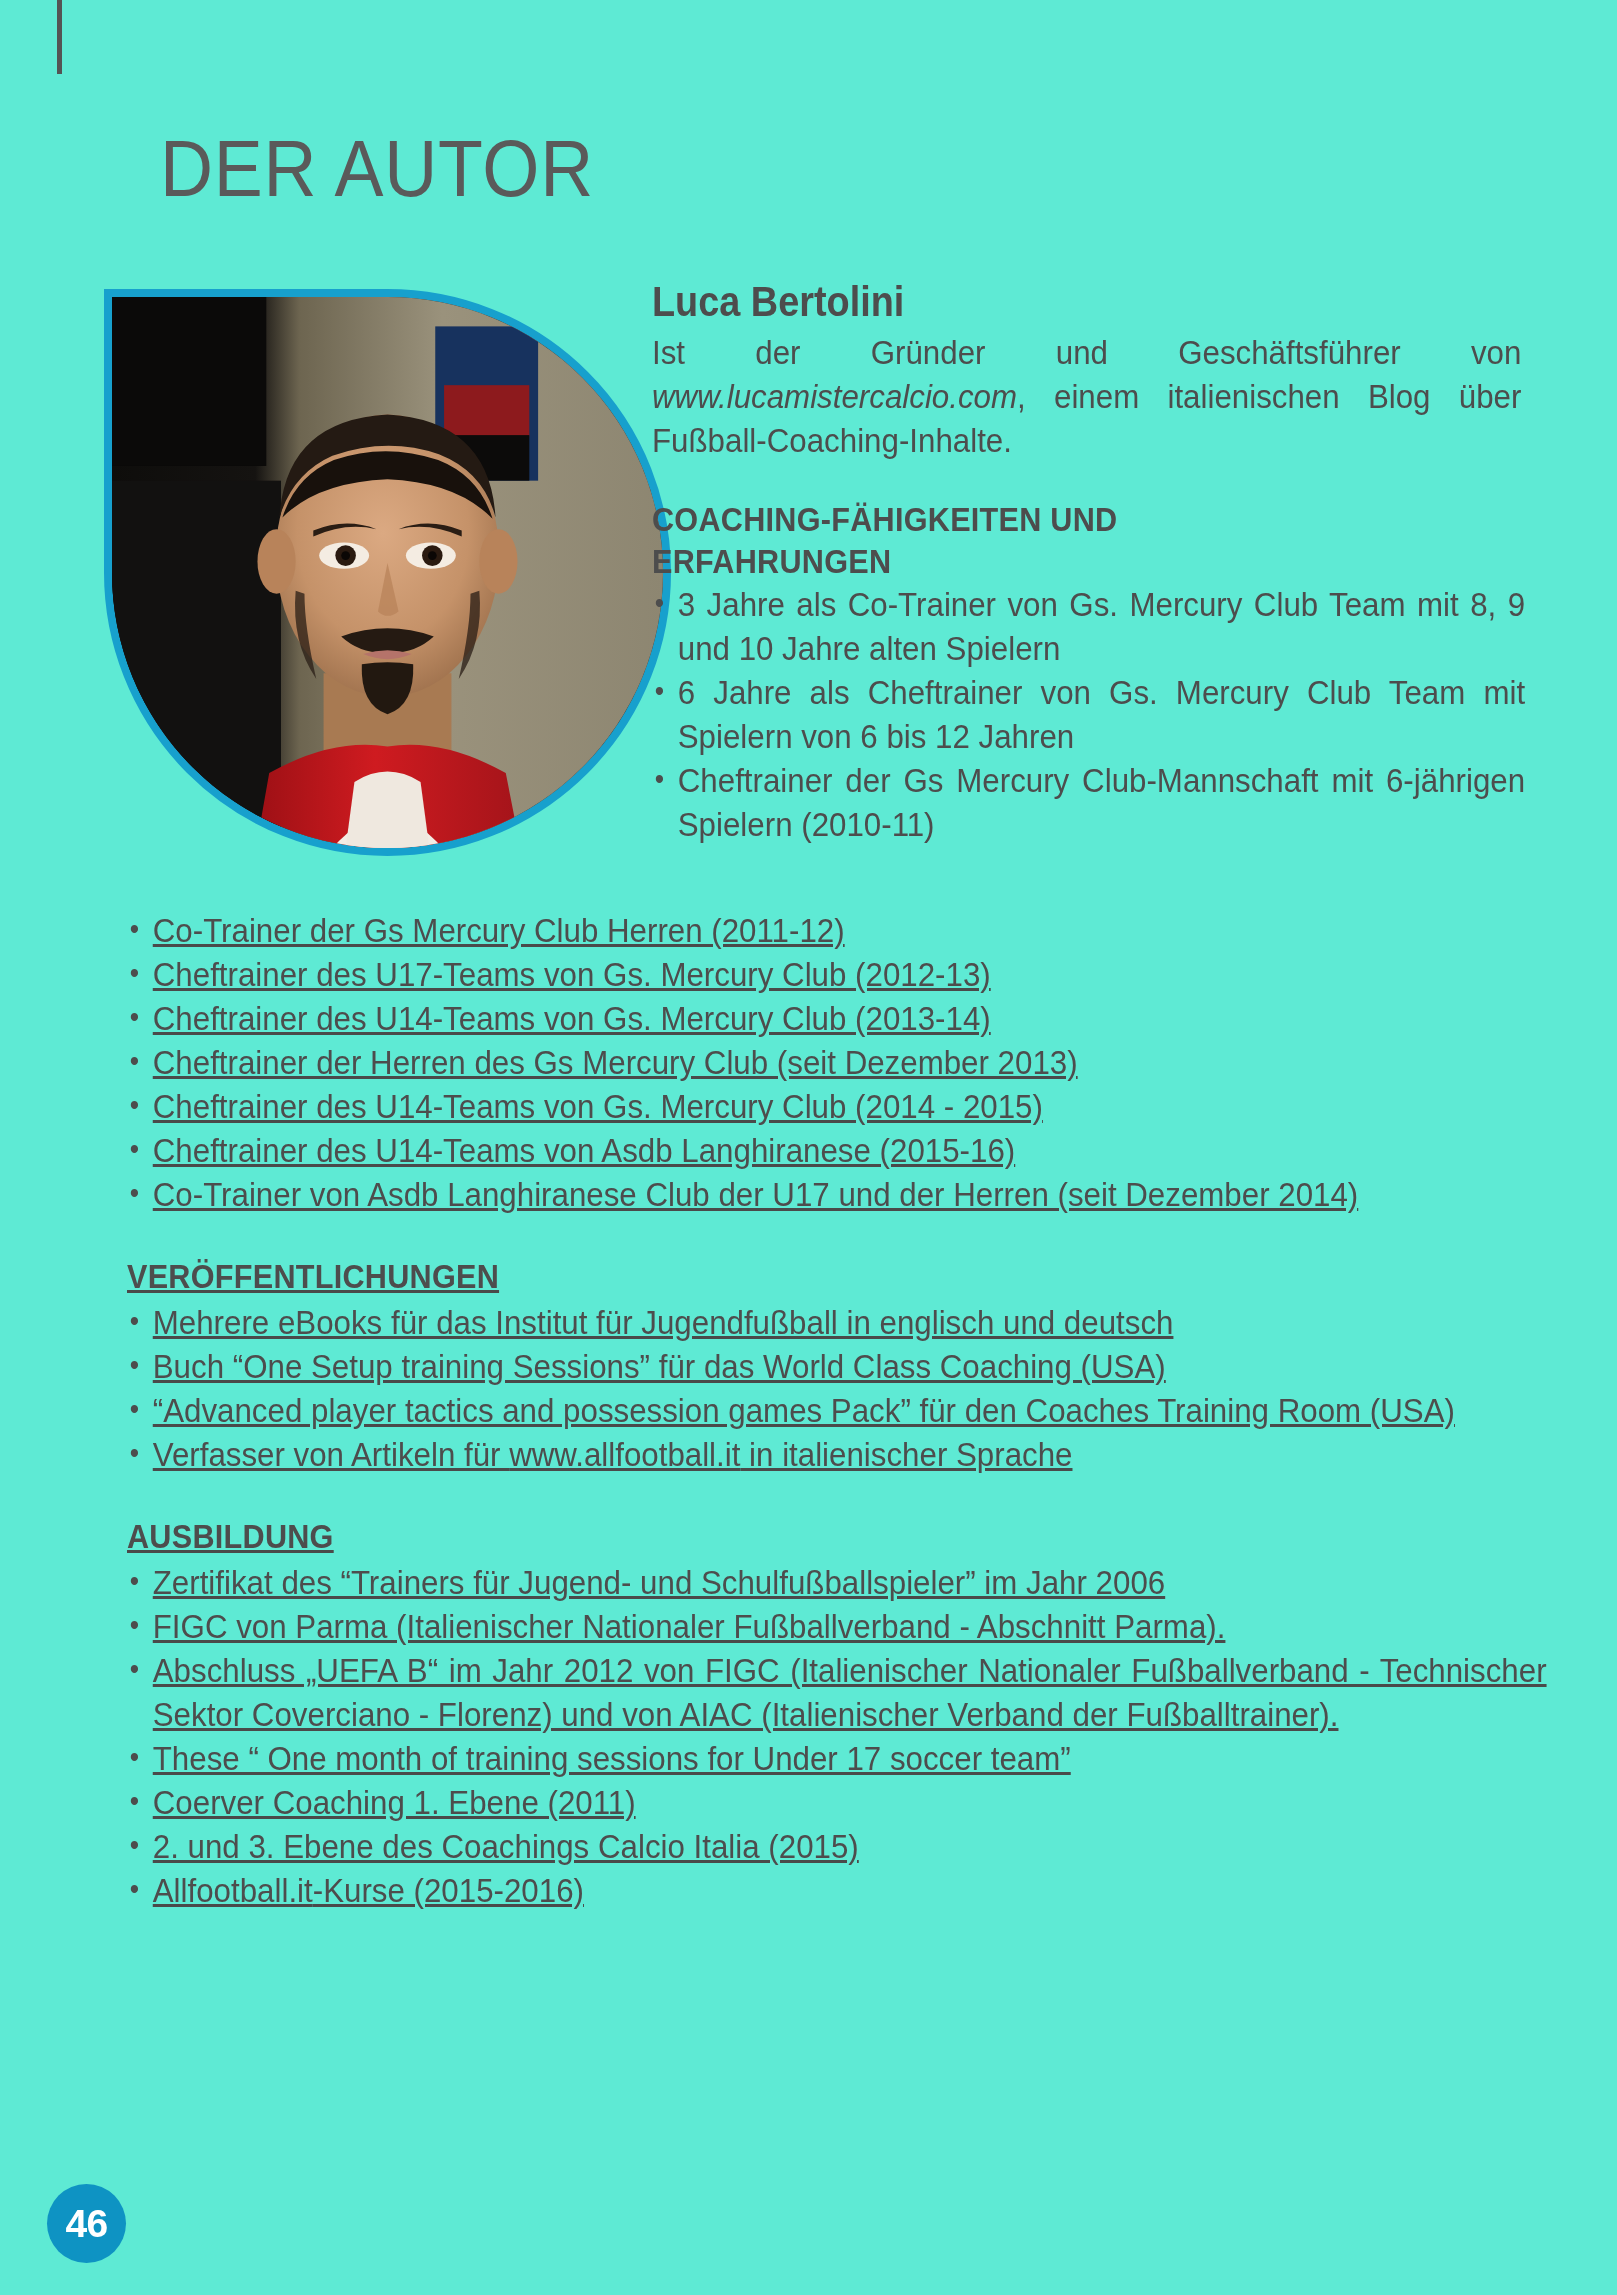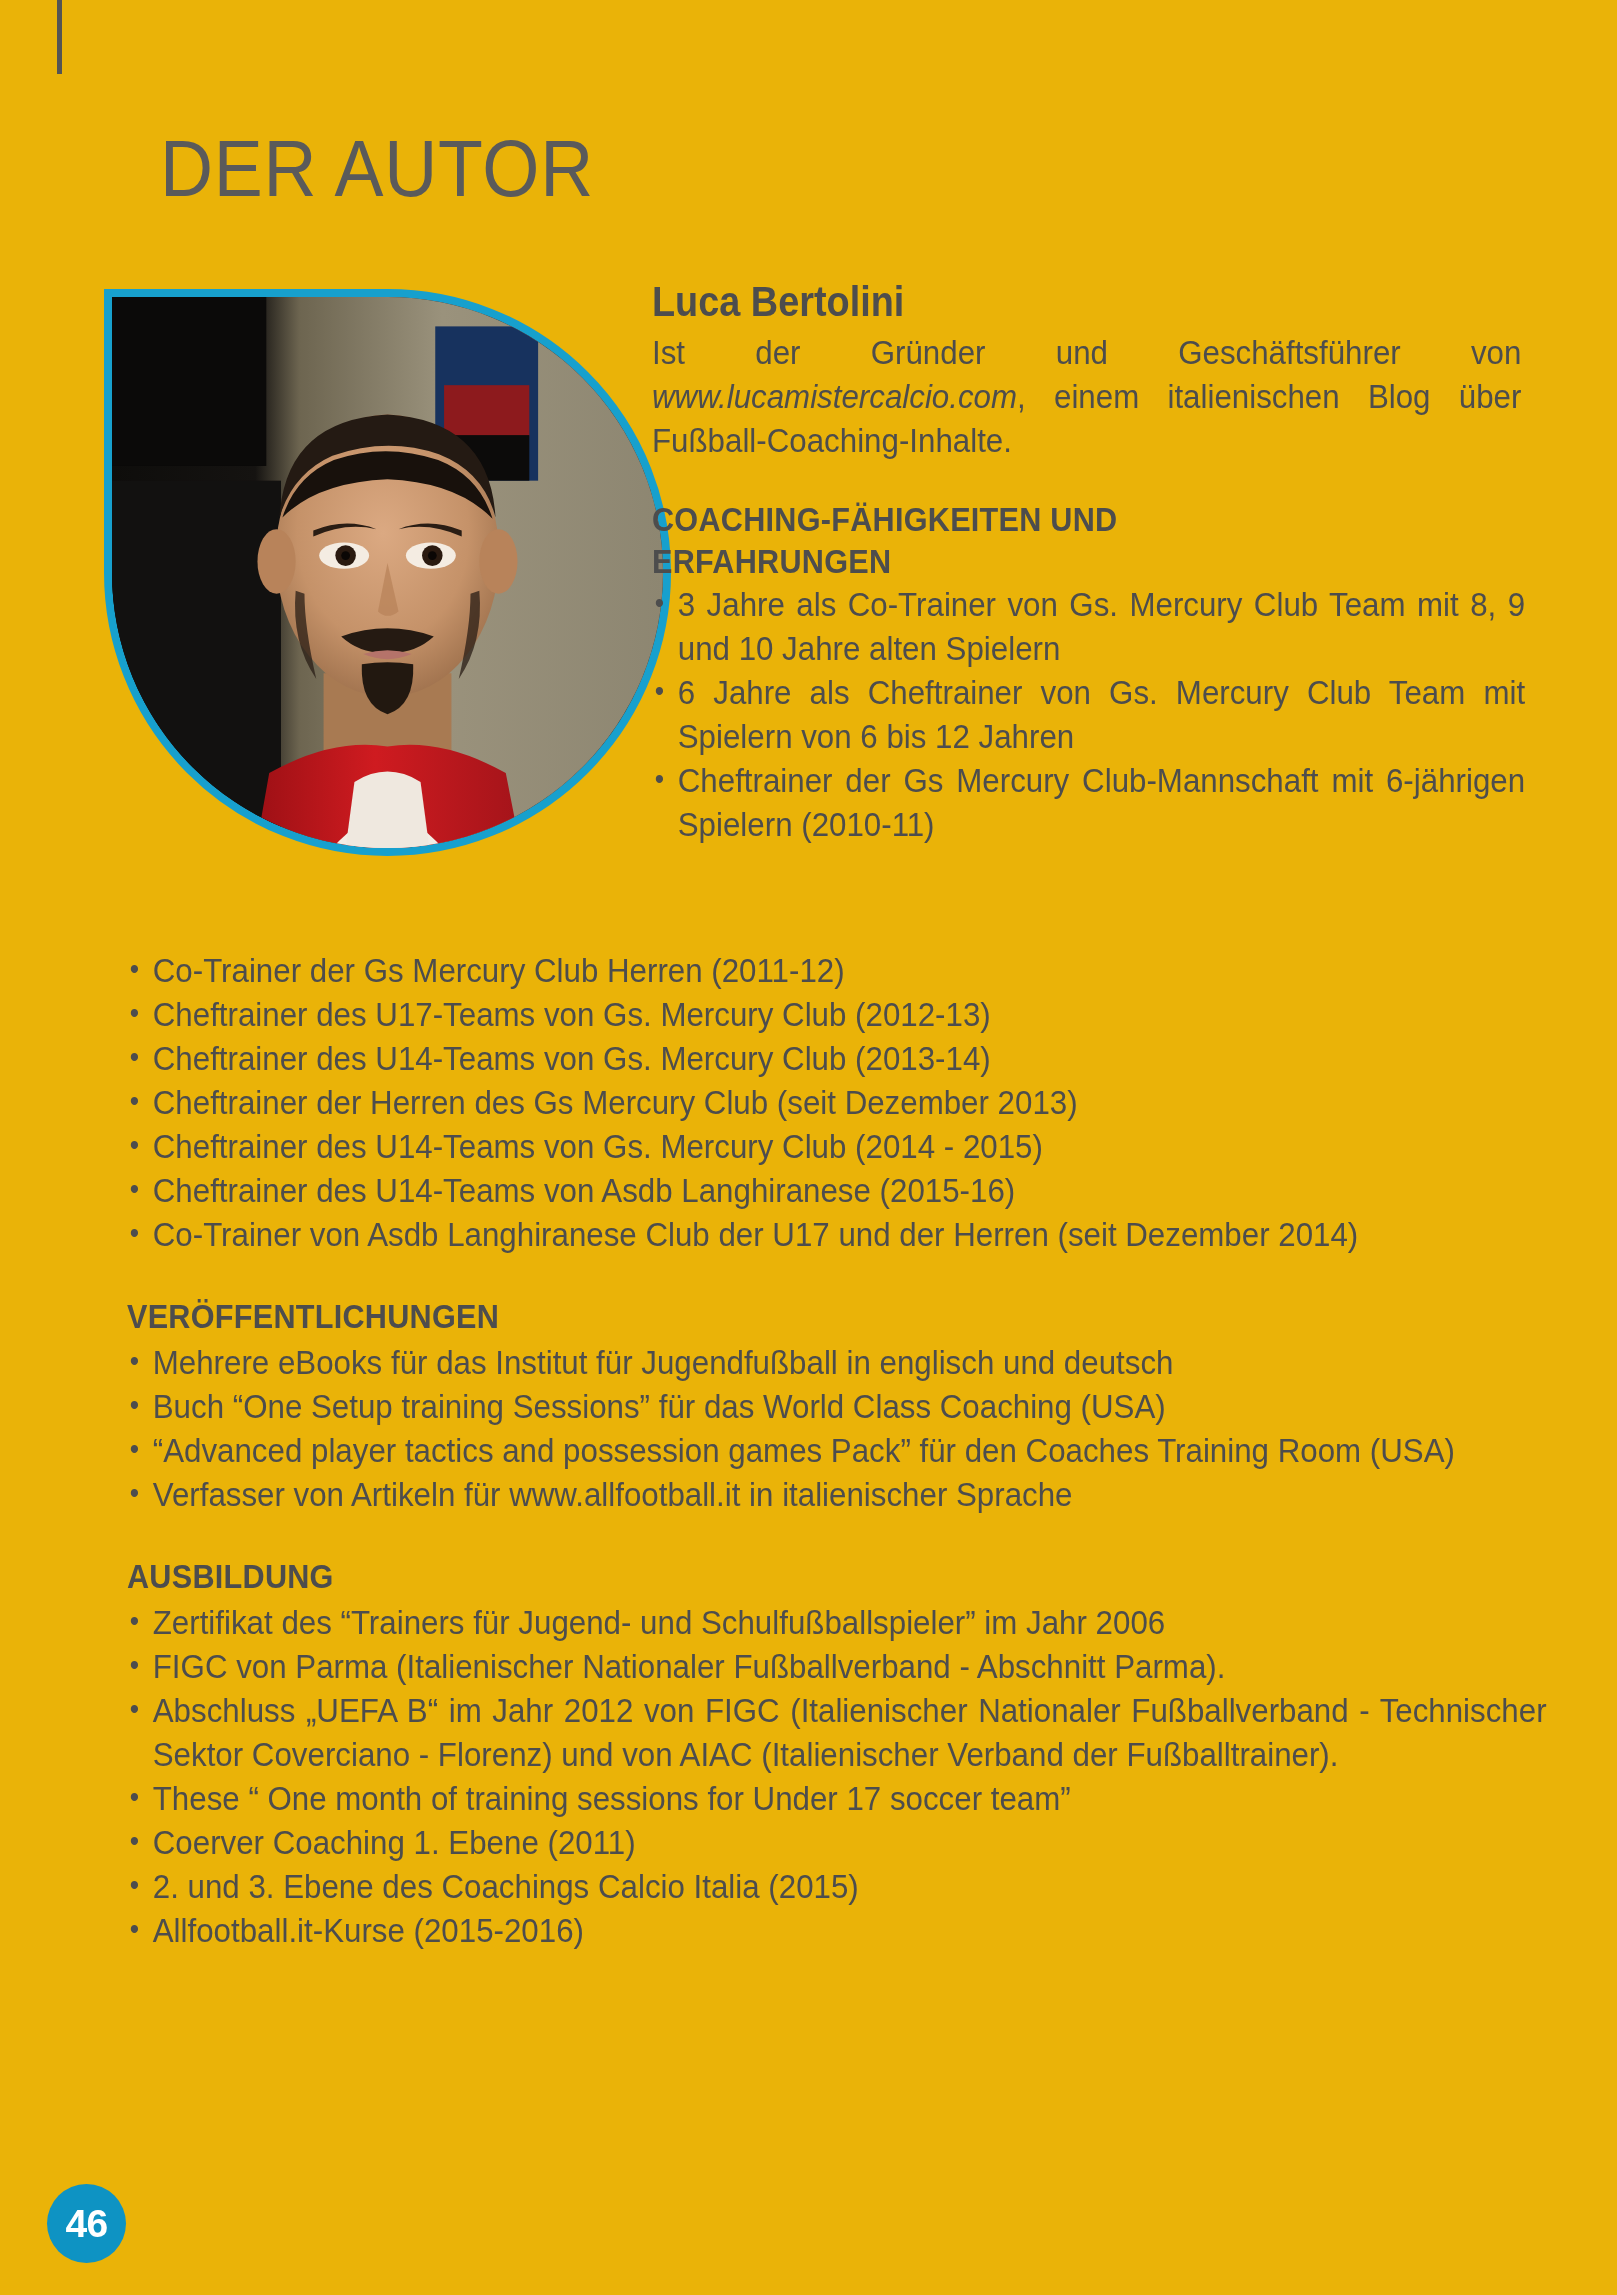--- a/index.html
+++ b/index.html
@@ -8,21 +8,21 @@
     background: #ffffff;
   }
   body {
     font-family: "Liberation Sans", sans-serif;
     color: #4a4a4a;
   }
   .page {
     position: relative;
     width: 1618px;
     height: 2295px;
-    background: #eab308;
+    background: #5eead4;
     overflow: hidden;
   }
 
   
   .top-rule {
     position: absolute;
     left: 57px;
     top: 0px;
     width: 5.3px;
     height: 74px;
@@ -140,22 +140,23 @@
   .right-bullets {
     width: 949px;
     margin-top: 3px;
     margin-left: 23px;
   }
 
   
   .body-col {
     position: absolute;
     left: 127px;
-    top: 948px;
+    top: 908px;
     width: 1422px;
+    text-decoration: underline;
   }
   .body-col ul.blist {
     width: 1543px;
   }
   .block-gap { height: 39px; }
   .sec-head.body-head { margin-bottom: 3px; }
   .body-list { margin-left: 16.6px; }
 
   
   .footer-badge {

